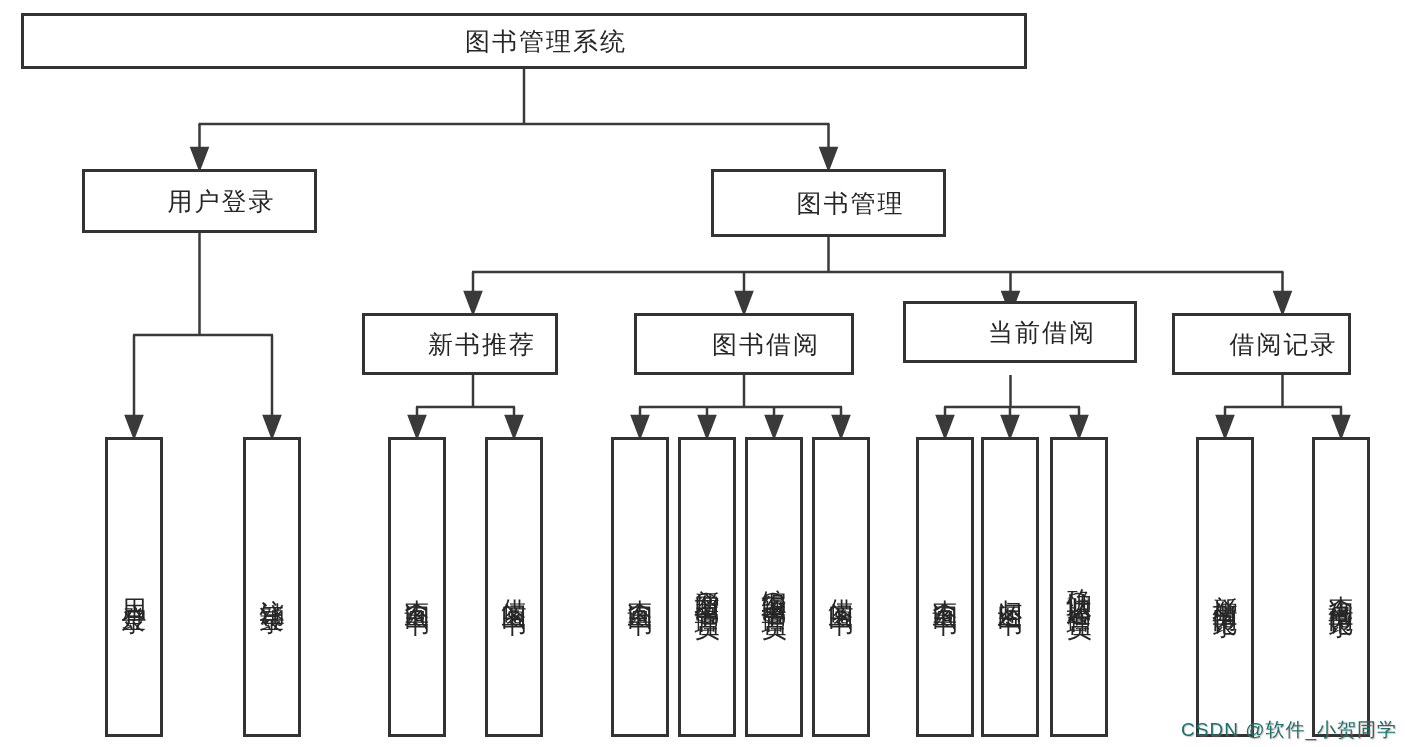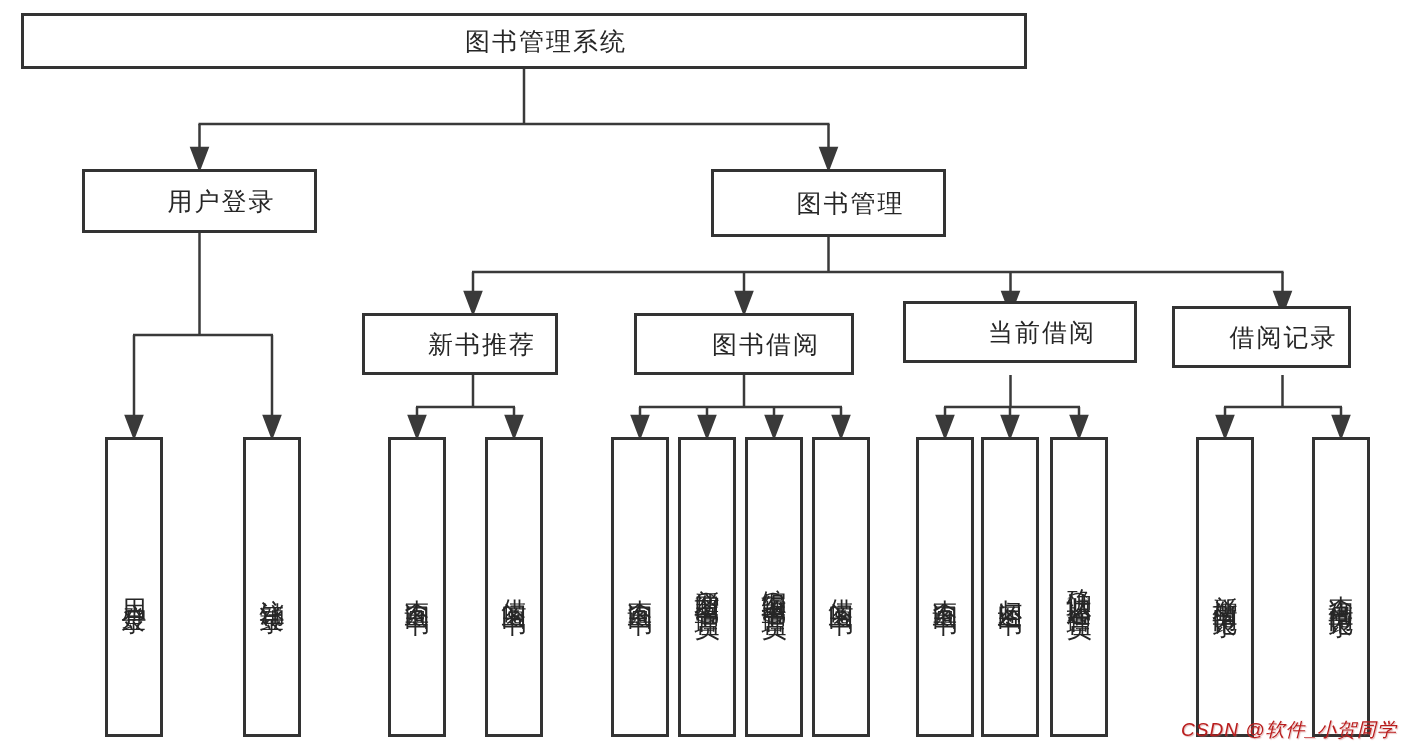--- a/index.html
+++ b/index.html
@@ -30,25 +30,24 @@
     font-size:25px;
     letter-spacing:4px;
     line-height:1;
   }
   .watermark{
     position:absolute;
     right:8px;
     bottom:4px;
     font-size:19px;
     letter-spacing:1px;
-    color:#b91c1c;
+    color:#0f766e;
     text-shadow:1px 1px 1px rgba(190,90,90,0.45);
     z-index:3;
     white-space:nowrap;
-    font-style:italic;
   }
 </style>
 </head>
 <body>
 
 <div class="canvas">
 
   <svg class="wires" width="1405" height="747" viewBox="0 0 1405 747" stroke="#3a3a3a" stroke-width="2.5" fill="#3a3a3a">
 
     <g>
@@ -126,21 +125,21 @@
   </svg>
 
   <div class="box h" style="left:21px;top:13px;width:1006px;height:56px">图书管理系统</div>
 
   <div class="box h" style="left:82px;top:169px;width:235px;height:64px">用户登录</div>
   <div class="box h" style="left:711px;top:169px;width:235px;height:68px">图书管理</div>
 
   <div class="box h" style="left:362px;top:313px;width:196px;height:62px">新书推荐</div>
   <div class="box h" style="left:634px;top:313px;width:220px;height:62px">图书借阅</div>
   <div class="box h" style="left:903px;top:301px;width:234px;height:62px">当前借阅</div>
-  <div class="box h" style="left:1172px;top:306px;width:179px;height:62px">借阅记录</div>
+  <div class="box h" style="left:1172px;top:313px;width:179px;height:62px">借阅记录</div>
 
   <div class="box v" style="left:105px;top:437px;width:58px;height:300px">用户登录</div>
   <div class="box v" style="left:243px;top:437px;width:58px;height:300px">注销登录</div>
 
   <div class="box v" style="left:388px;top:437px;width:58px;height:300px">查询图书</div>
   <div class="box v" style="left:485px;top:437px;width:58px;height:300px">借阅图书</div>
 
   <div class="box v" style="left:611px;top:437px;width:58px;height:300px">查询图书</div>
   <div class="box v" style="left:678px;top:437px;width:58px;height:300px">新增图书（管理员）</div>
   <div class="box v" style="left:745px;top:437px;width:58px;height:300px">编辑图书（管理员）</div>

